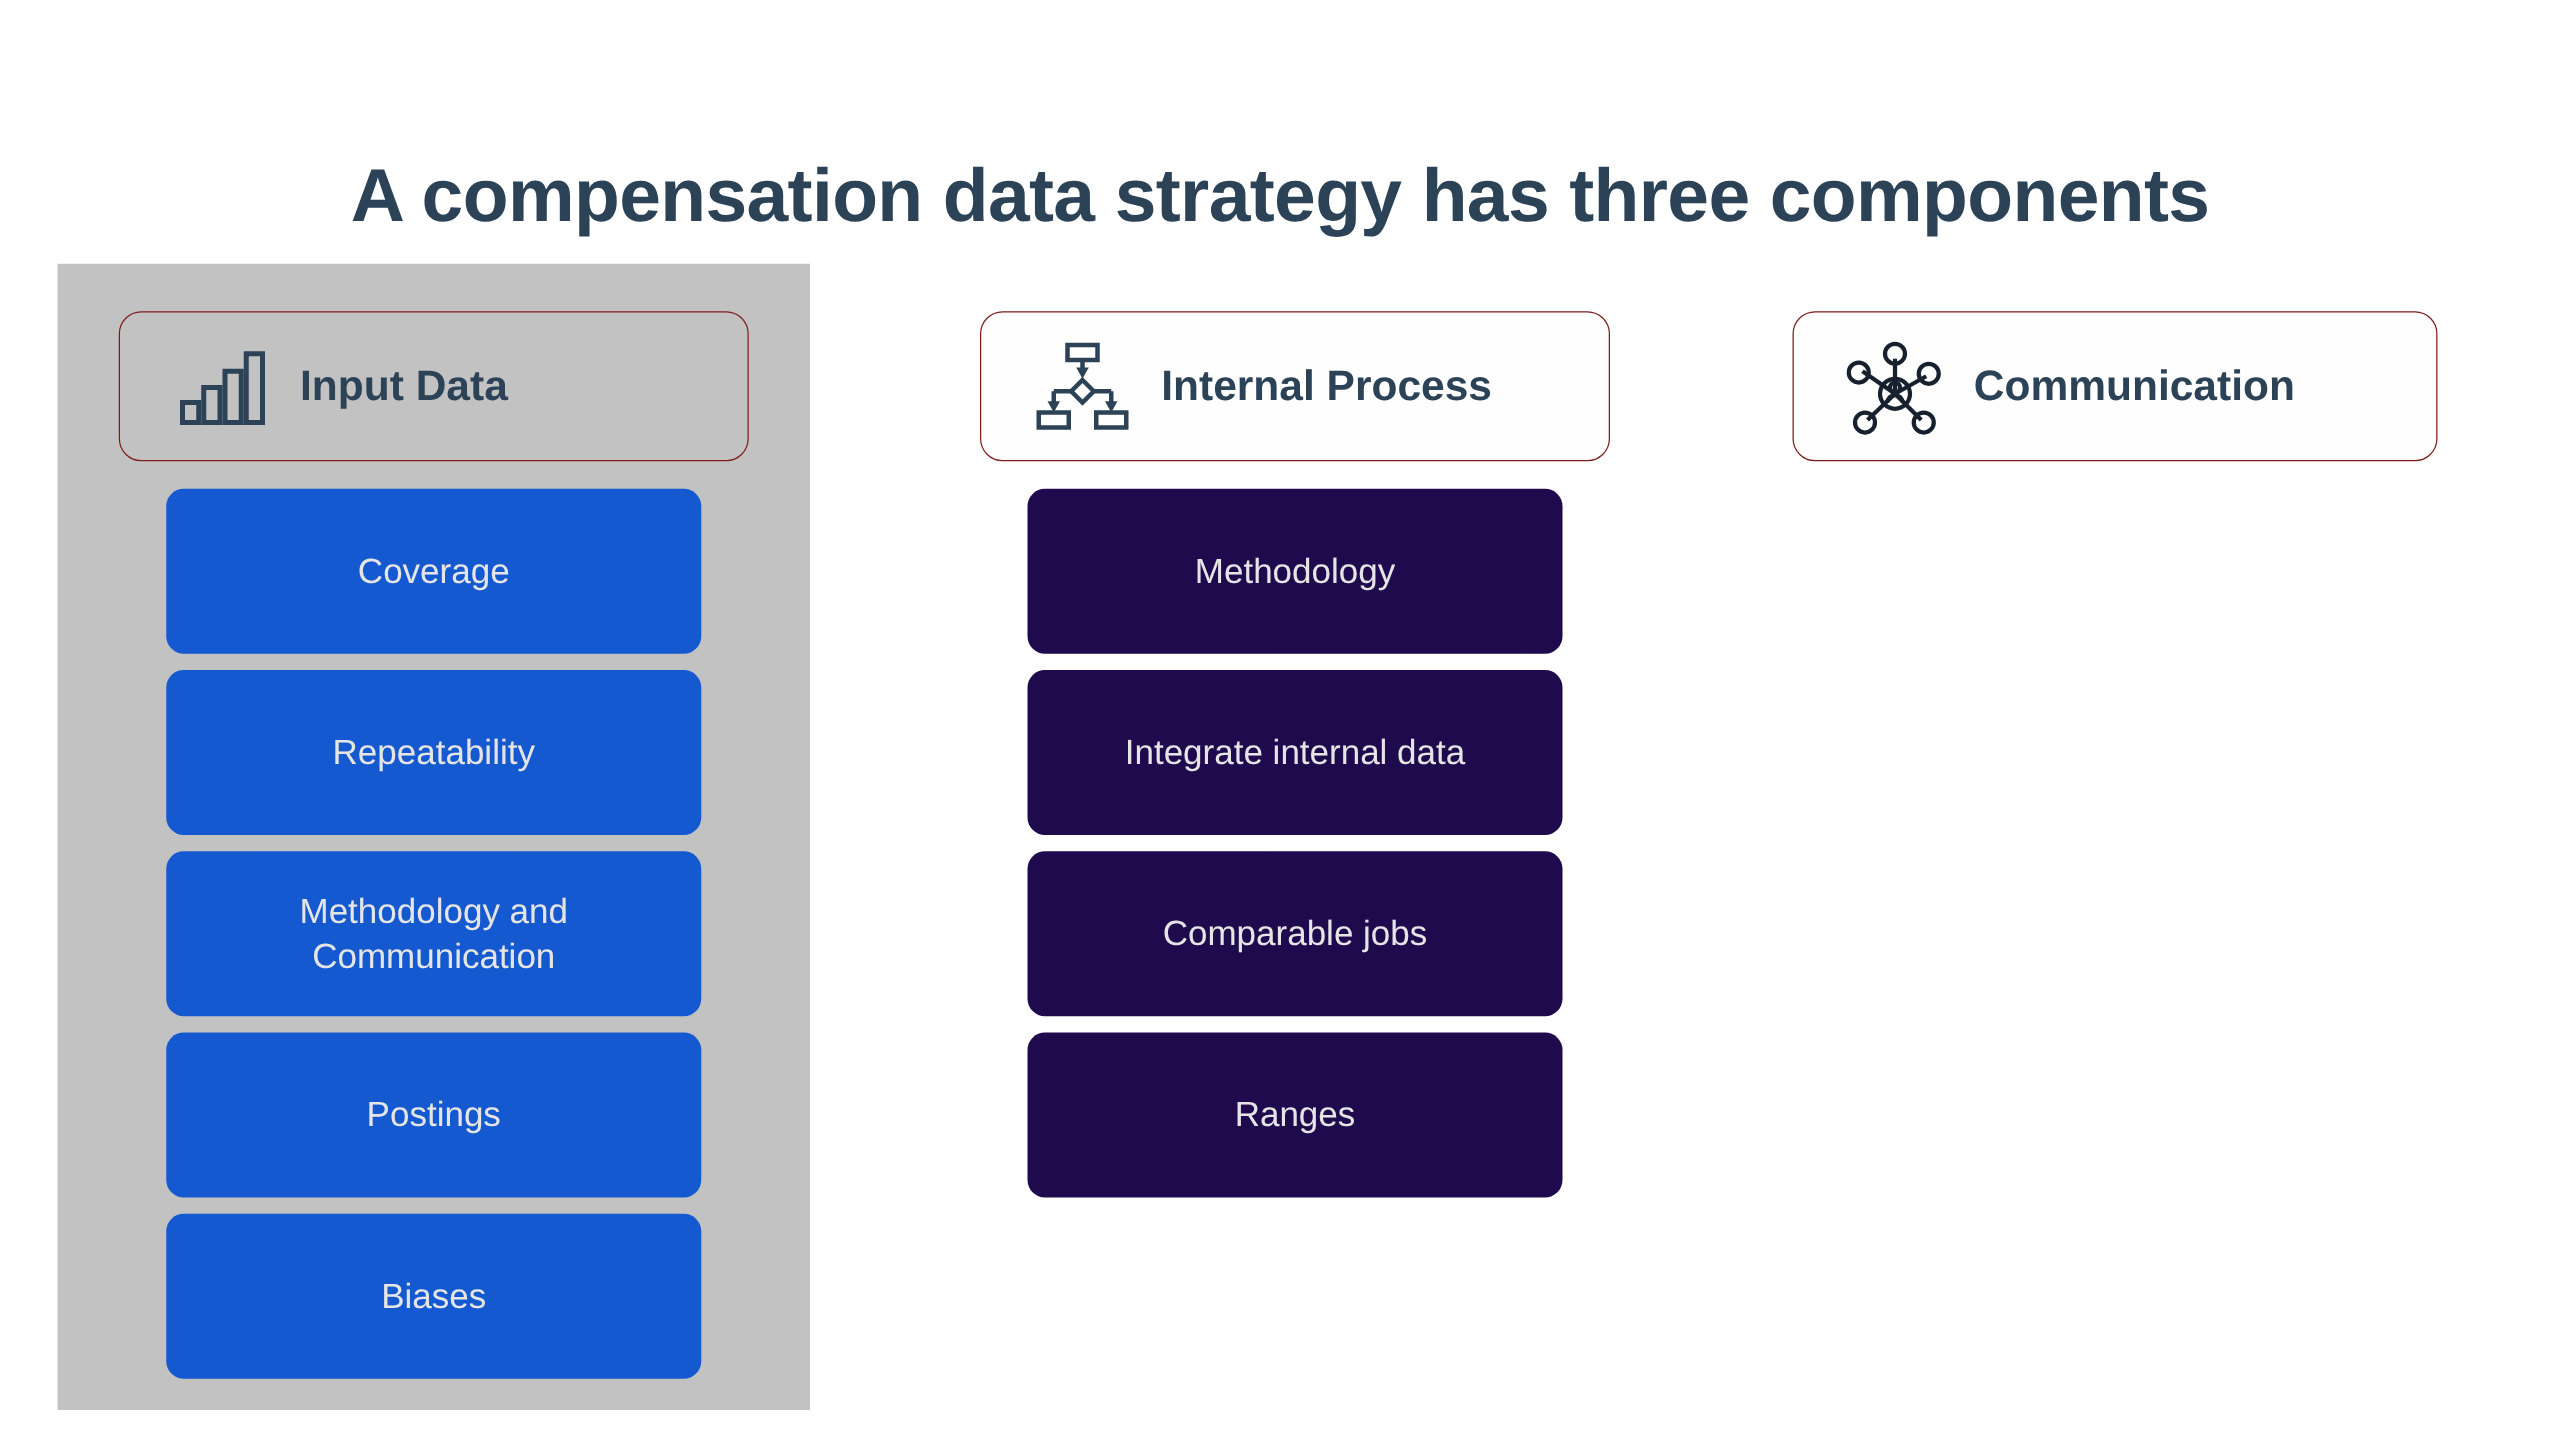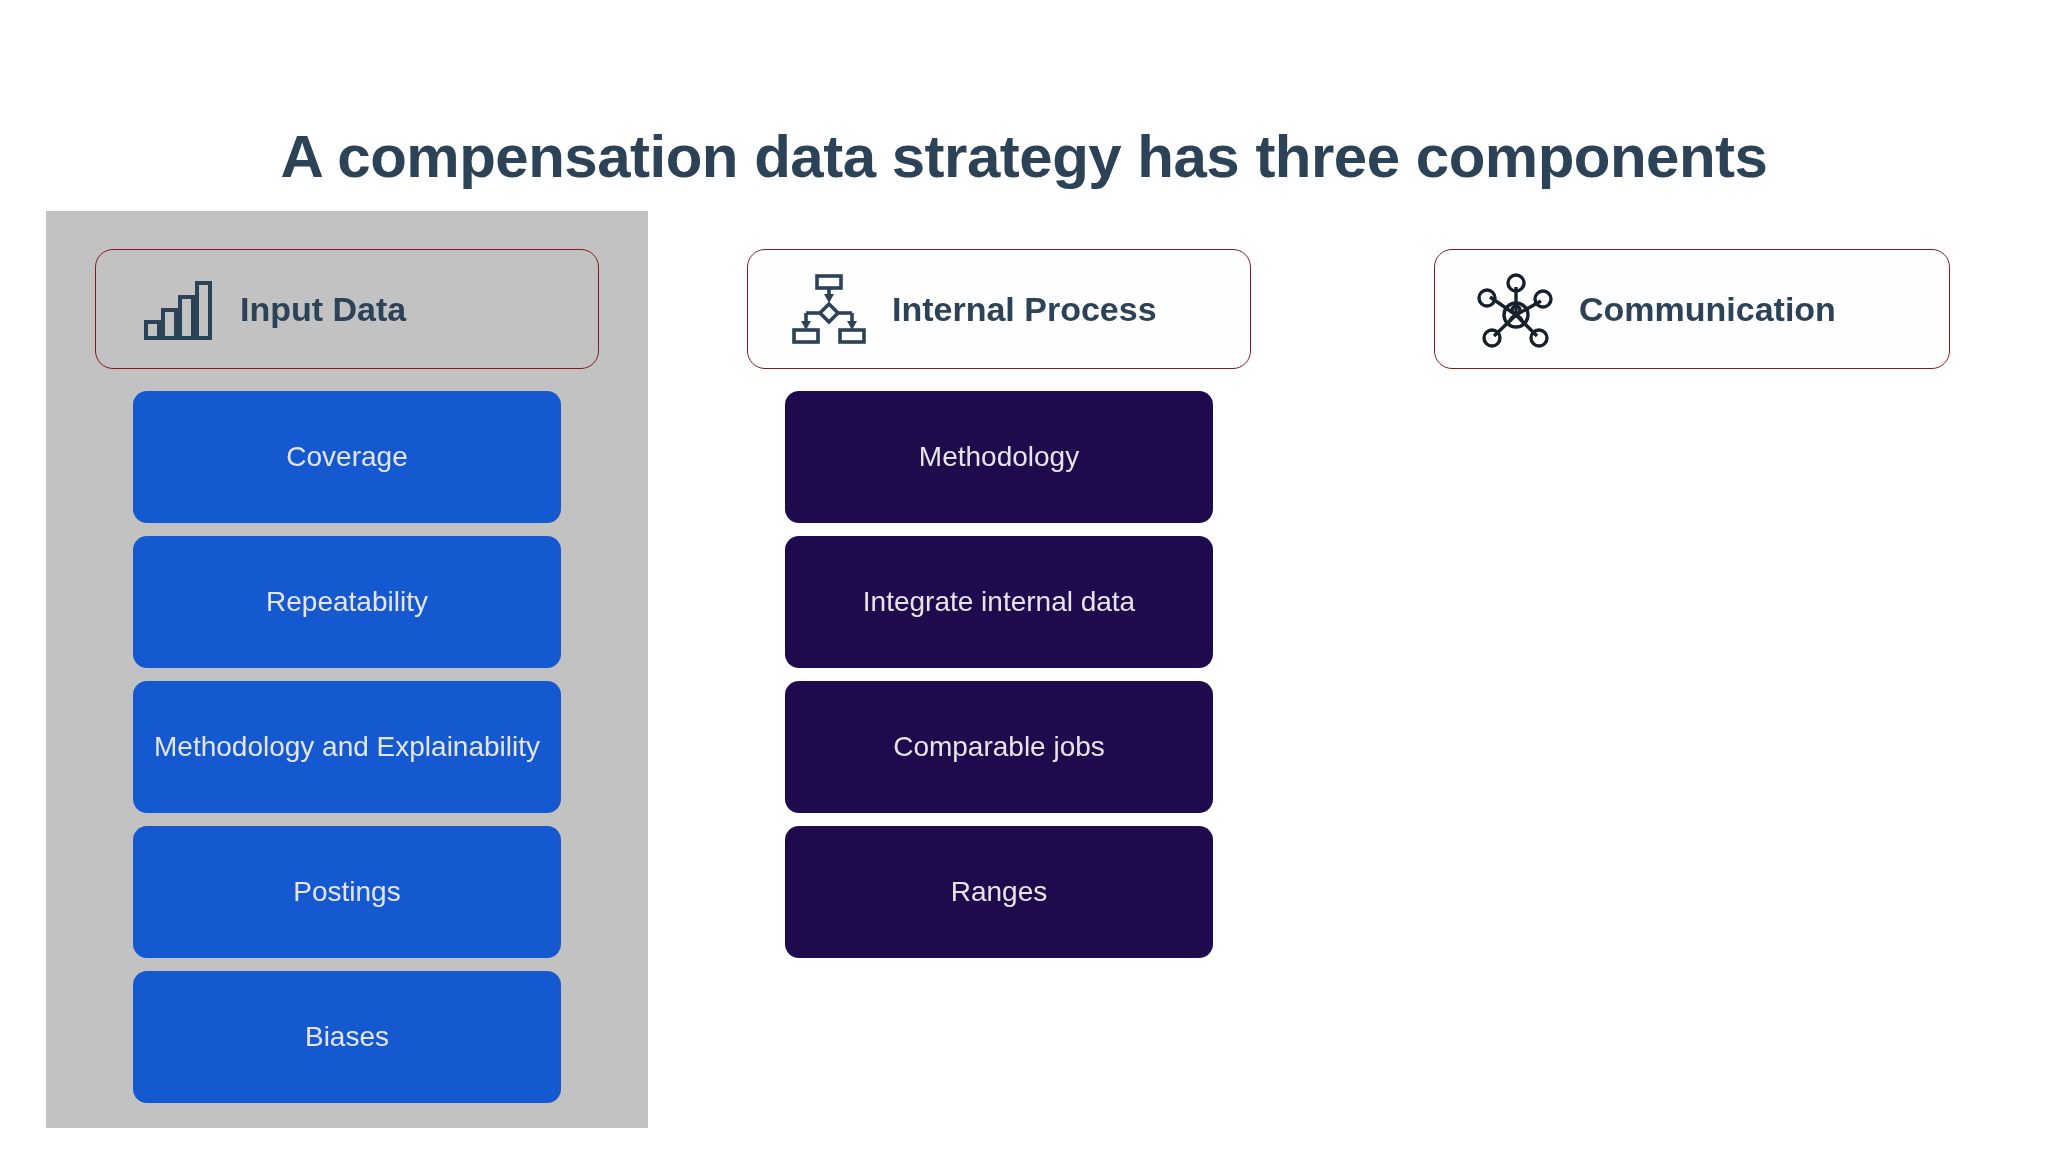--- a/index.html
+++ b/index.html
@@ -40,21 +40,21 @@
     height: 917px;
     background: #C2C2C2;
   }
 
   
   .column {
     position: absolute;
     top: 249px;
   }
   .col-1 { left: 95px;   width: 504px; }
-  .col-2 { left: 747px;  width: 504px; }
+  .col-2 { left: 784px;  width: 504px; }
   .col-3 { left: 1434px; width: 516px; }
 
   
   .header-card {
     position: relative;
     box-sizing: border-box;
     height: 120px;
     border: 1px solid #7f1d1d;
     border-radius: 18px;
     display: flex;
@@ -134,21 +134,21 @@
   </div>
 
   <div class="item-stack">
     <div class="item-box blue">
       <span>Coverage</span>
     </div>
     <div class="item-box blue">
       <span>Repeatability</span>
     </div>
     <div class="item-box blue">
-      <span>Methodology and Explainability</span>
+      <span>Methodology and Communication</span>
     </div>
     <div class="item-box blue">
       <span>Postings</span>
     </div>
     <div class="item-box blue">
       <span>Biases</span>
     </div>
   </div>
 </section>
 

